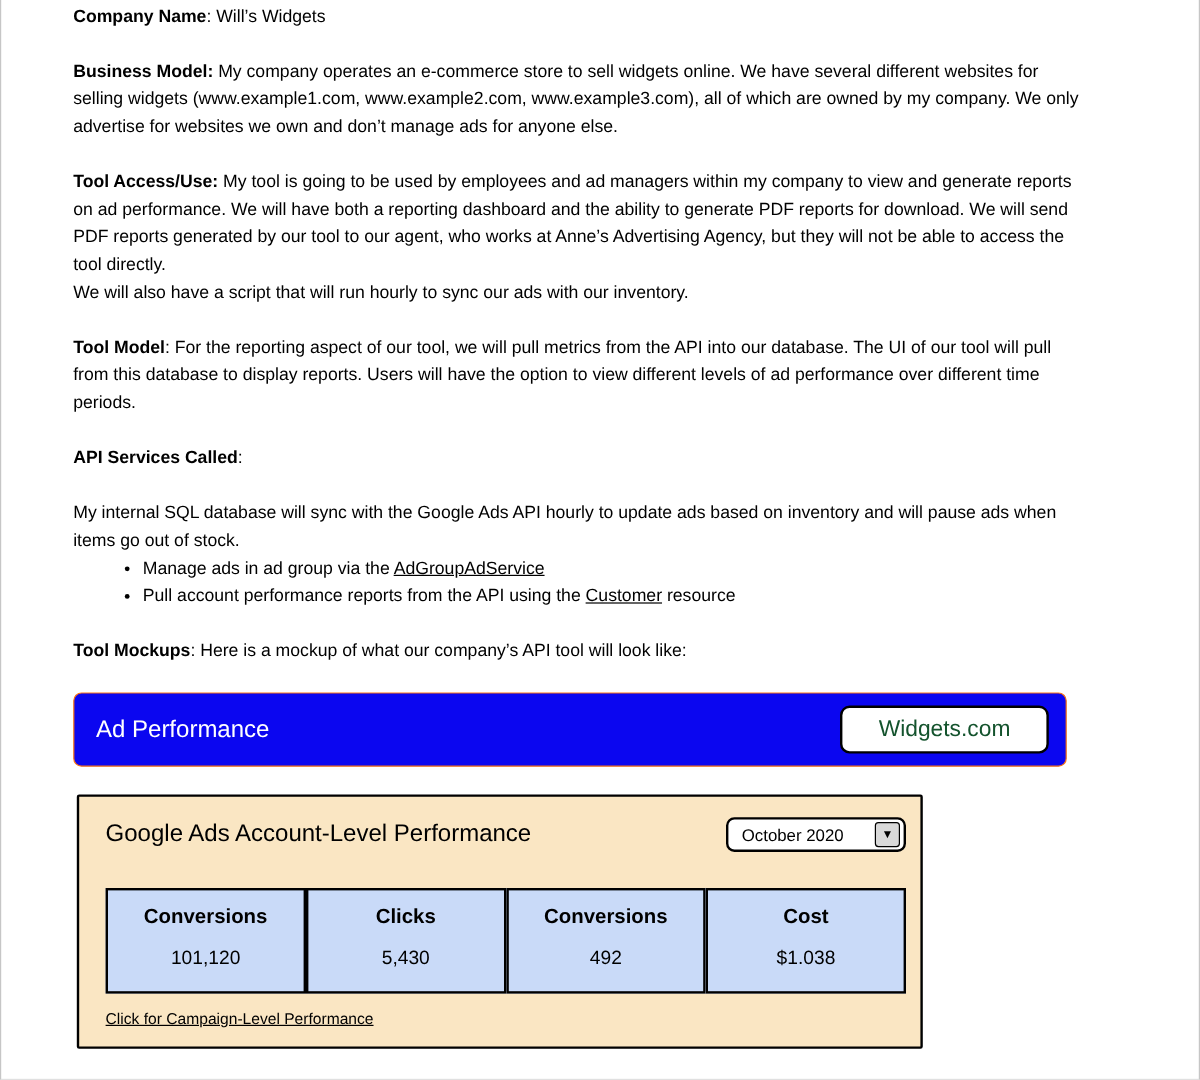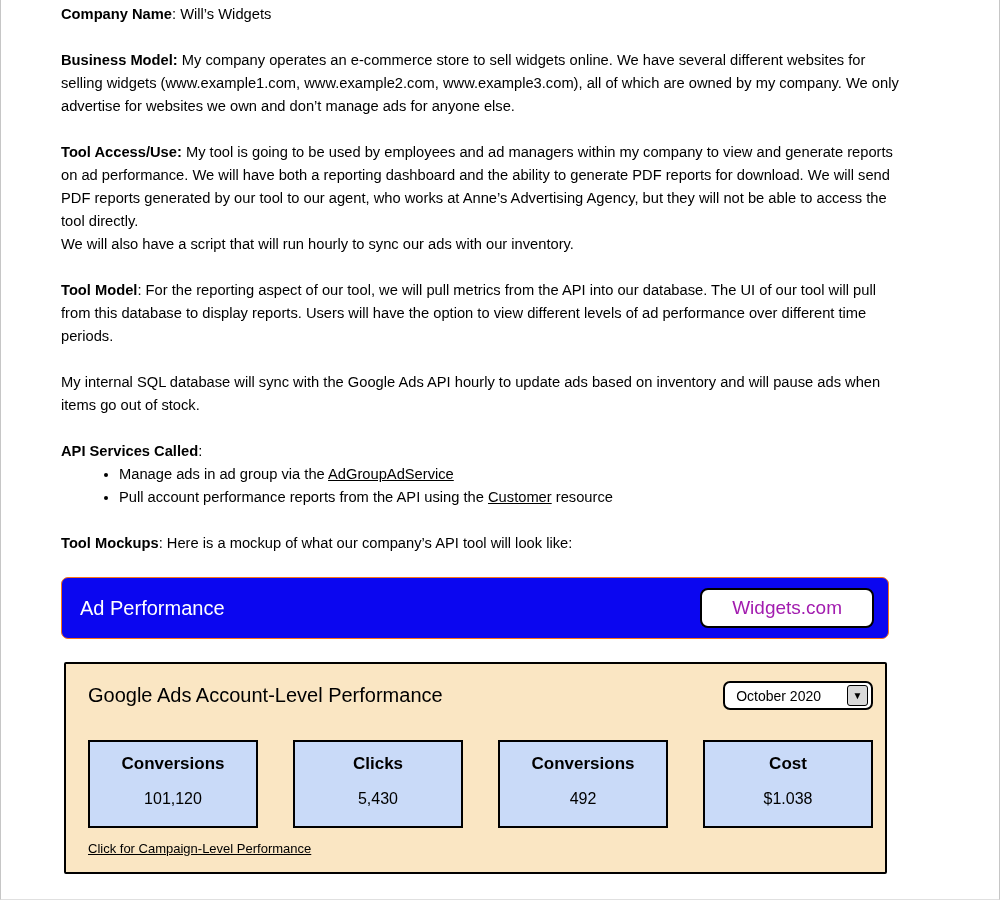--- a/index.html
+++ b/index.html
@@ -28,29 +28,29 @@
     margin-top:22px;
     width:828px; height:62px;
     background:#0b06f0;
     border:1px solid #f97316;
     border-radius:7px;
     display:flex; align-items:center; justify-content:space-between;
     padding:0 14px 0 18px;
   }
   .mock-title { color:#fff; font-size:20px; }
   .site-btn {
-    background:#fff; color:#a21caf;
+    background:#fff; color:#14532d;
     border:2px solid #000; border-radius:8px;
     height:40px; padding:0 30px;
     font-size:19px; font-family:"Liberation Sans", sans-serif;
     cursor:pointer;
   }
   .panel {
     margin-top:23px; margin-left:3px;
-    width:823px; height:212px;
+    width:705px; height:212px;
     background:#fae6c3;
     border:2px solid #000;
     border-radius:2px;
     padding:17px 12px 0 22px;
   }
   .panel-top { display:flex; justify-content:space-between; align-items:center; }
   .panel-title { font-size:20px; }
   .dropdown {
     display:flex; align-items:center;
     background:#fff; border:2px solid #000; border-radius:7px;
@@ -83,23 +83,23 @@
 <div class="page">
 
   <p class="para first"><b>Company Name</b><span>: Will’s Widgets</span></p>
 
   <p class="para"><b>Business Model:</b><span> My company operates an e-commerce store to sell widgets online. We have several different websites for selling widgets (www.example1.com, www.example2.com, www.example3.com), all of which are owned by my company. We only advertise for websites we own and don’t manage ads for anyone else.</span></p>
 
   <p class="para"><b>Tool Access/Use:</b><span> My tool is going to be used by employees and ad managers within my company to view and generate reports on ad performance. We will have both a reporting dashboard and the ability to generate PDF reports for download. We will send PDF reports generated by our tool to our agent, who works at Anne’s Advertising Agency, but they will not be able to access the tool directly.</span><br><span>We will also have a script that will run hourly to sync our ads with our inventory.</span></p>
 
   <p class="para"><b>Tool Model</b><span>: For the reporting aspect of our tool, we will pull metrics from the API into our database. The UI of our tool will pull from this database to display reports. Users will have the option to view different levels of ad performance over different time periods.</span></p>
 
+  <p class="para"><b>API Services Called</b><span>:</span></p>
+
   <p class="para"><span>My internal SQL database will sync with the Google Ads API hourly to update ads based on inventory and will pause ads when items go out of stock.</span></p>
-
-  <p class="para"><b>API Services Called</b><span>:</span></p>
 
   <ul class="bullets">
     <li><span>Manage ads in ad group via the </span><a class="link">AdGroupAdService</a><span></span></li>
     <li><span>Pull account performance reports from the API using the </span><a class="link">Customer</a><span> resource</span></li>
   </ul>
 
   <p class="para"><b>Tool Mockups</b><span>: Here is a mockup of what our company’s API tool will look like:</span></p>
 
   <div class="mock-header">
     <span class="mock-title">Ad Performance</span>

